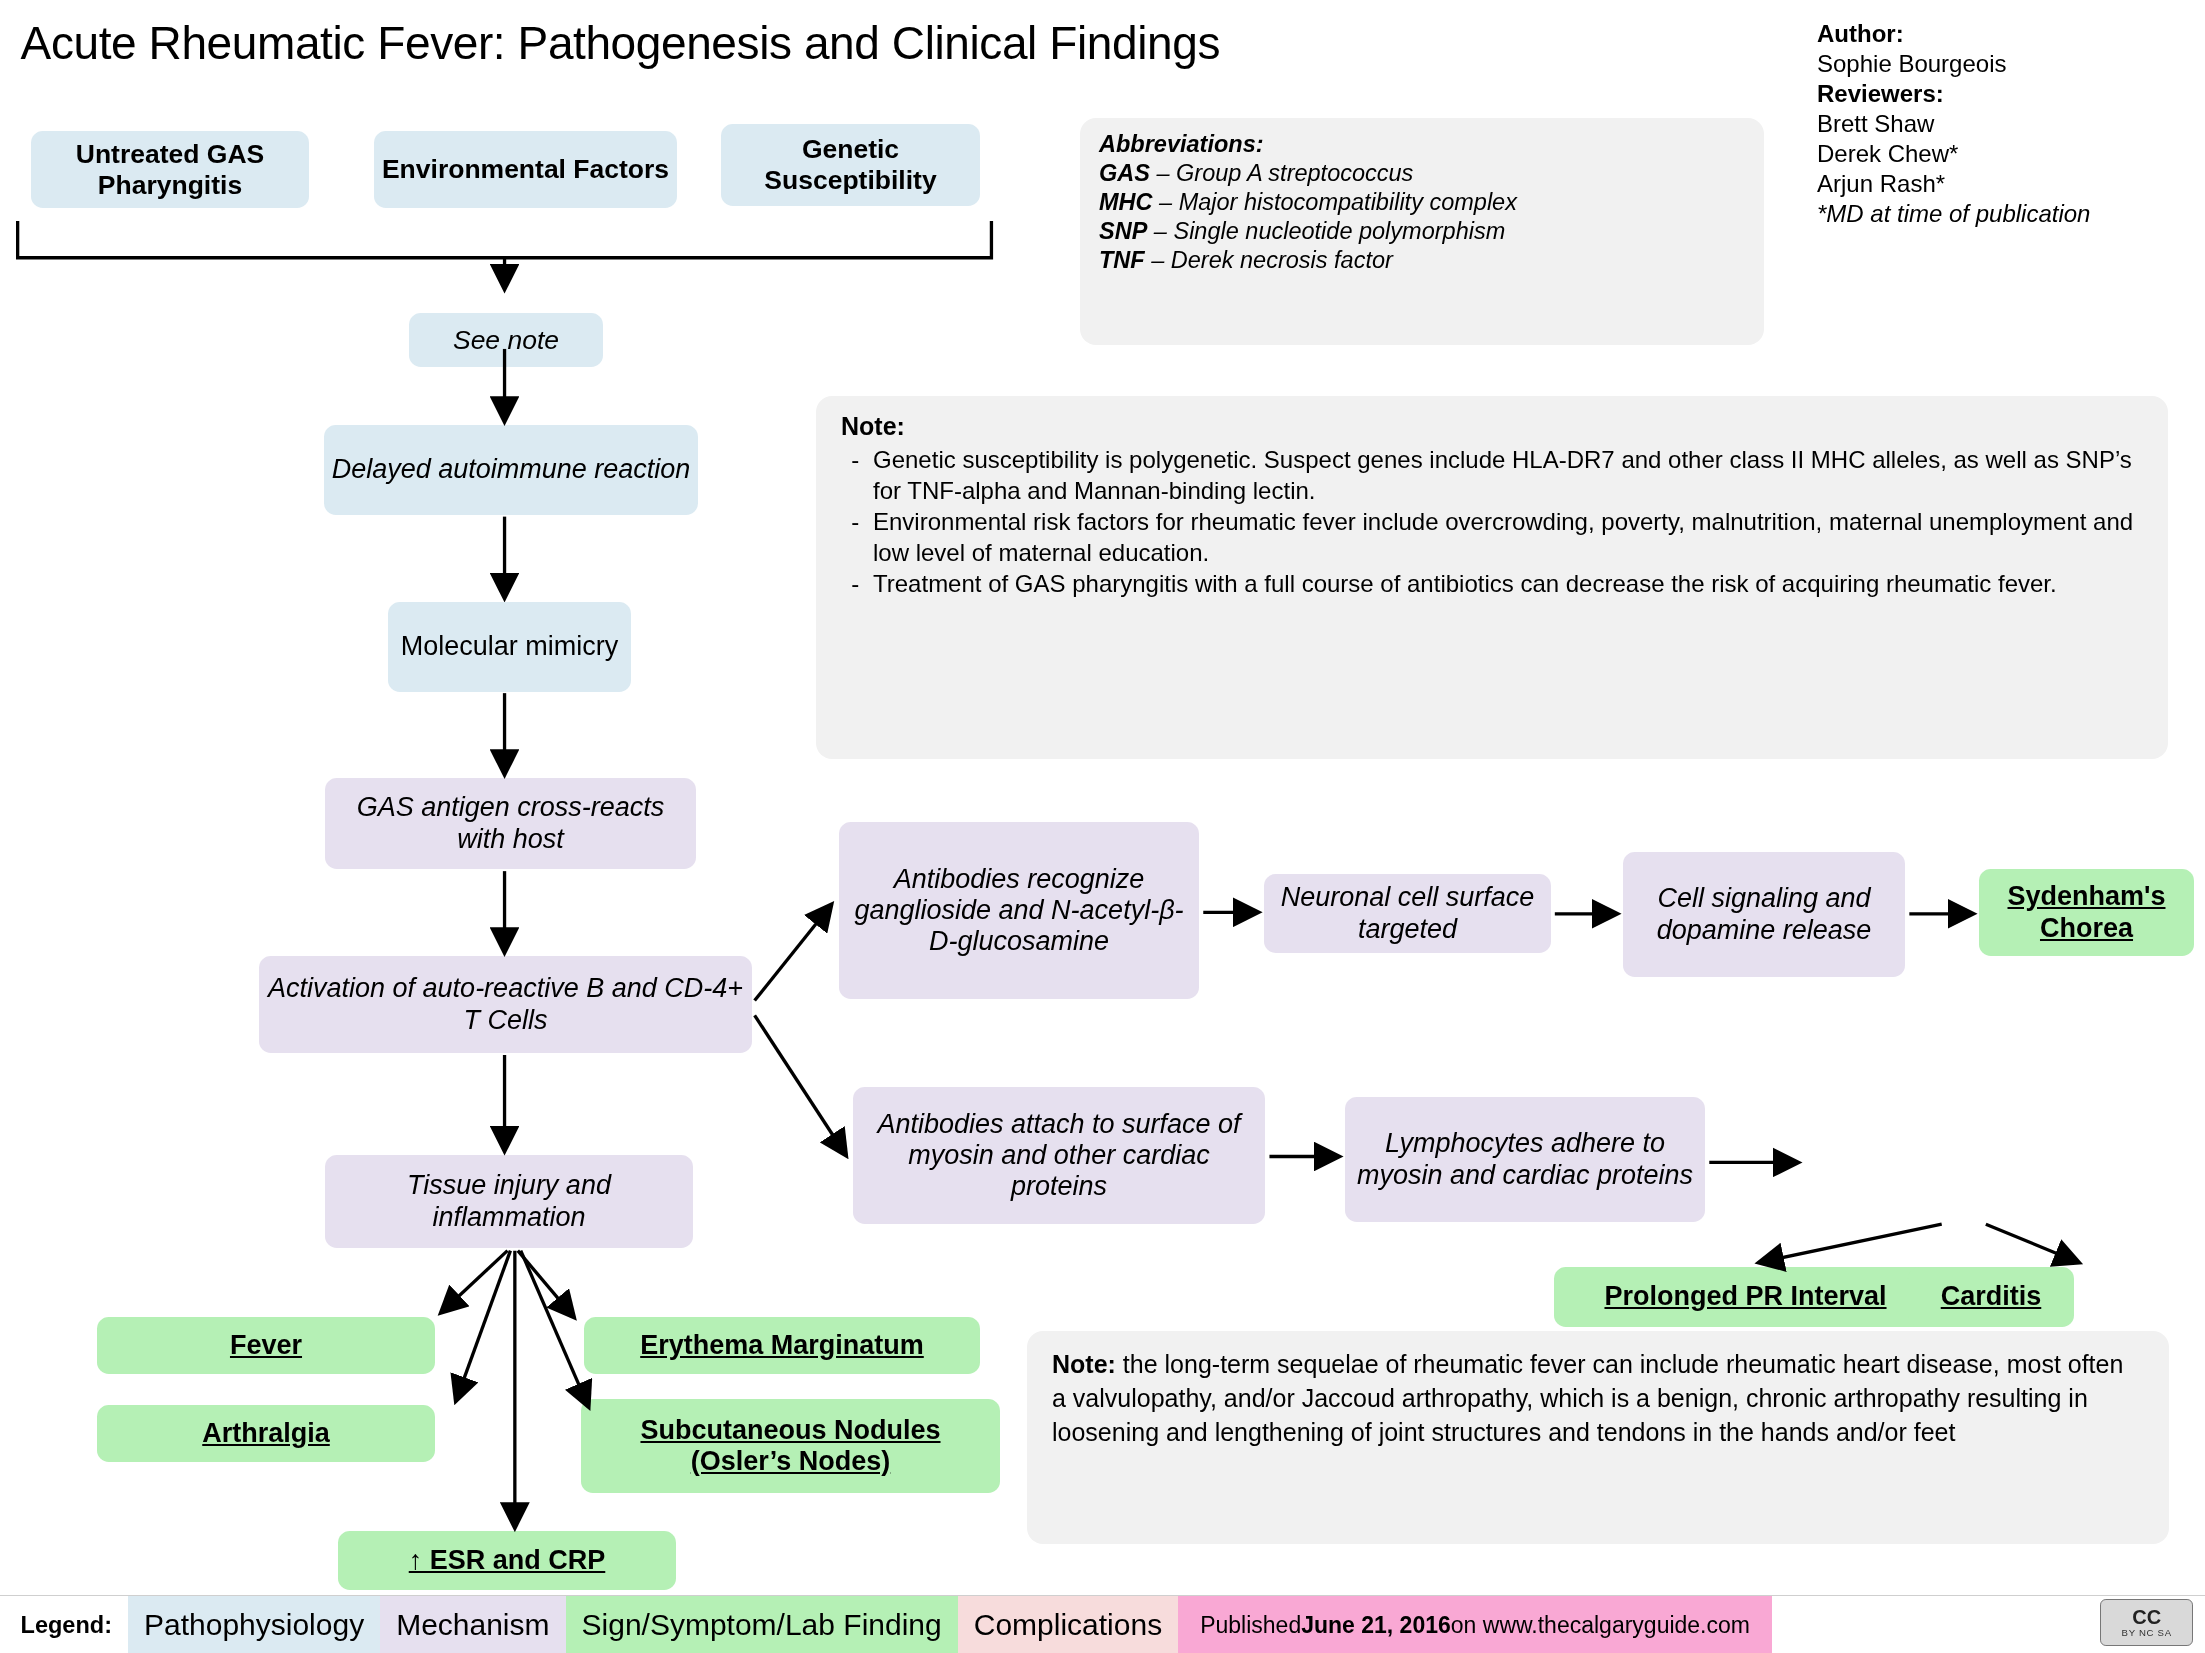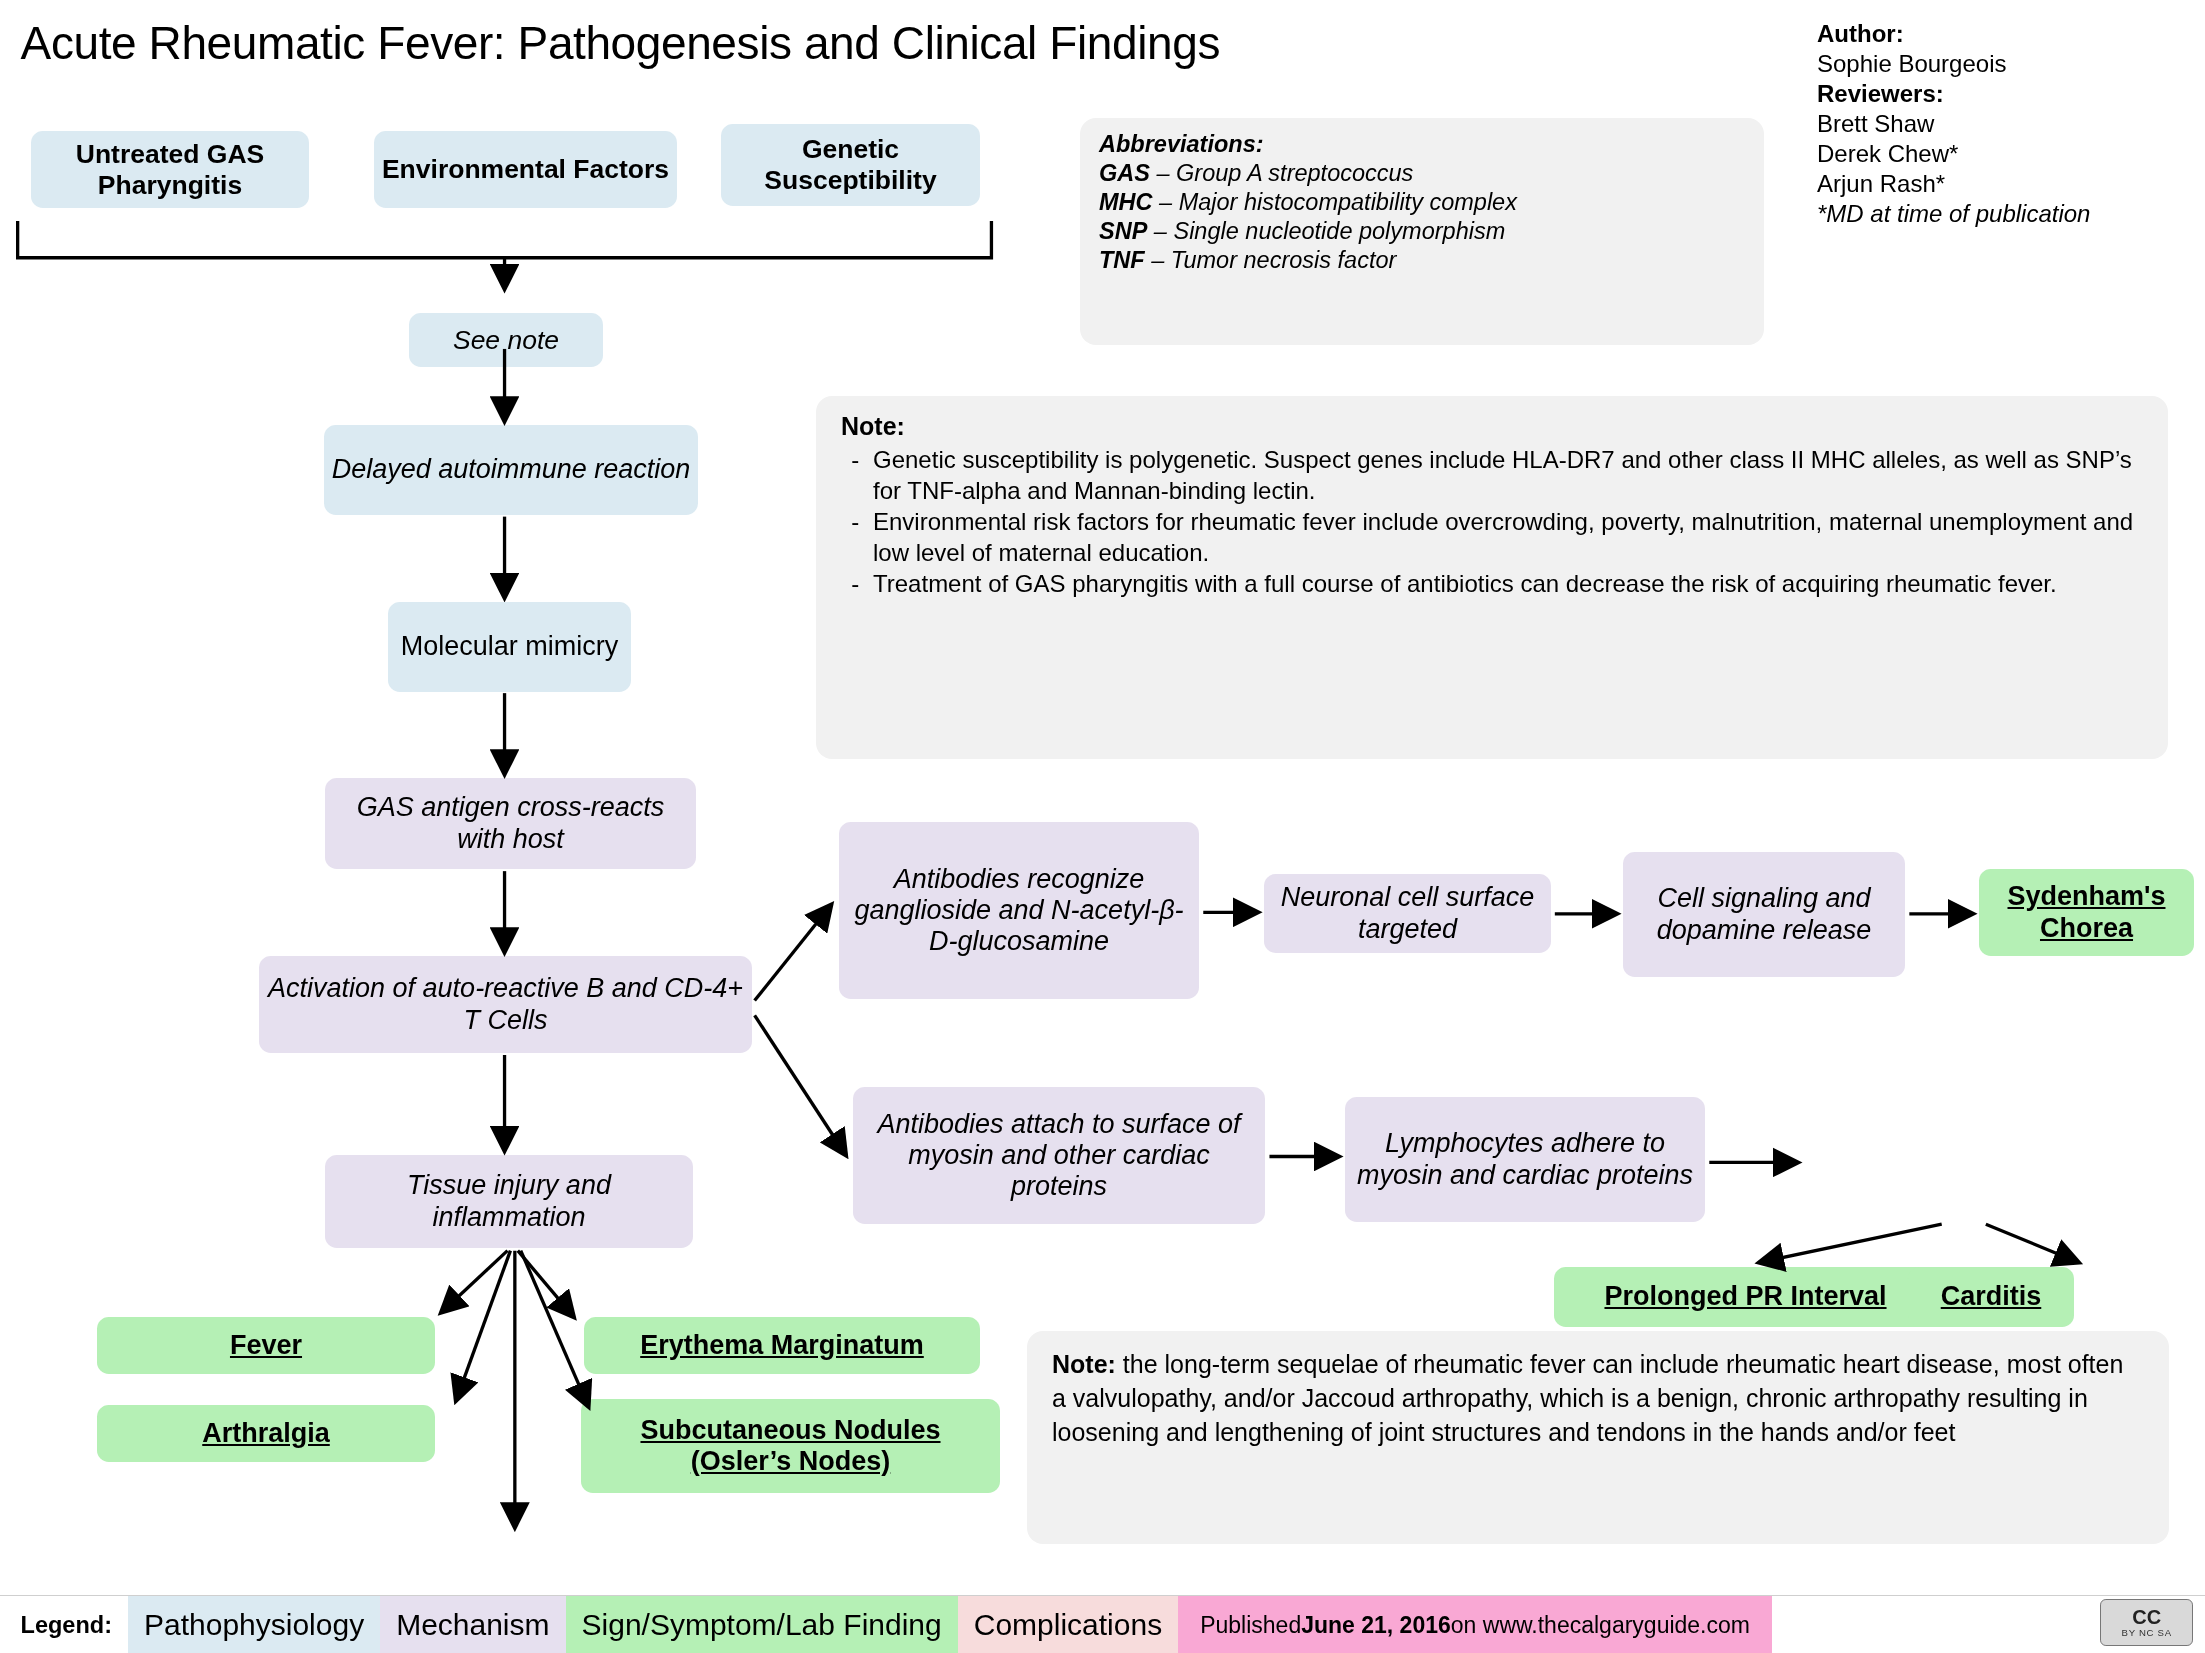--- a/index.html
+++ b/index.html
@@ -109,21 +109,21 @@
 
   <div class="node blue bold" style="left:31px; top:131px; width:278px; height:77px; font-size:26.5px;">Untreated GAS Pharyngitis</div>
   <div class="node blue bold" style="left:374px; top:131px; width:303px; height:77px; font-size:26.5px;">Environmental Factors</div>
   <div class="node blue bold" style="left:721px; top:124px; width:259px; height:82px; font-size:26.5px;">Genetic Susceptibility</div>
 
   <div class="panel" style="left:1080px; top:118px; width:684px; height:227px;font-style:italic;">
     <div class="ln"><span class="hd">Abbreviations</span><span class="hd">:</span></div>
     <div class="ln"><span class="hd">GAS</span><span> – Group A streptococcus</span></div>
     <div class="ln"><span class="hd">MHC</span><span> – Major histocompatibility complex</span></div>
     <div class="ln"><span class="hd">SNP</span><span> – Single nucleotide polymorphism</span></div>
-    <div class="ln"><span class="hd">TNF</span><span> – Tumor necrosis factor</span></div>
+    <div class="ln"><span class="hd">TNF</span><span> – Derek necrosis factor</span></div>
   </div>
 
   <div class="node blue ital" style="left:409px; top:293px; width:194px; height:54px; font-size:26.5px;margin-top:20px;">See note</div>
 
   <div class="node blue ital" style="left:324px; top:425px; width:374px; height:90px; font-size:27px;">Delayed autoimmune reaction</div>
 
   <div class="node blue" style="left:388px; top:602px; width:243px; height:90px; font-size:27px;">Molecular mimicry</div>
 
   <div class="node purple ital" style="left:325px; top:778px; width:371px; height:91px; font-size:27px;">GAS antigen cross-reacts with host</div>
 
@@ -161,20 +161,23 @@
     <u>Fever</u>
   </div>
   <div class="node green" style="left:584px; top:1317px; width:396px; height:57px; font-size:27px;">
     <u>Erythema Marginatum</u>
   </div>
   <div class="node green" style="left:97px; top:1405px; width:338px; height:57px; font-size:27px;">
     <u>Arthralgia</u>
   </div>
   <div class="node green" style="left:581px; top:1399px; width:419px; height:94px; font-size:27px;">
     <u>Subcutaneous Nodules (Osler’s Nodes)</u>
+  </div>
+  <div class="node green" style="left:338px; top:1531px; width:338px; height:59px; font-size:27px;">
+    <u>↑ ESR and CRP</u>
   </div>
 
   <div class="panel" style="left:1027px; top:1331px; width:1142px; height:213px; padding:16px 25px;">
     <div class="ln" style="font-size:25px; line-height:34px;">
       <span class="hd">Note:</span><span> the long-term sequelae of rheumatic fever can include rheumatic heart disease, most often a valvulopathy, and/or Jaccoud arthropathy, which is a benign, chronic arthropathy resulting in loosening and lengthening of joint structures and tendons in the hands and/or feet</span>
     </div>
   </div>
 
   <svg class="arrows" viewBox="0 0 2998 2248">
     <defs>

